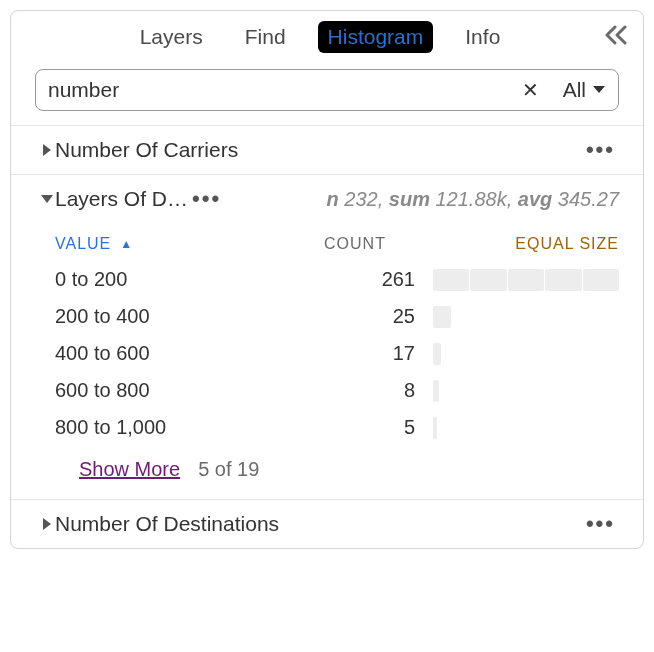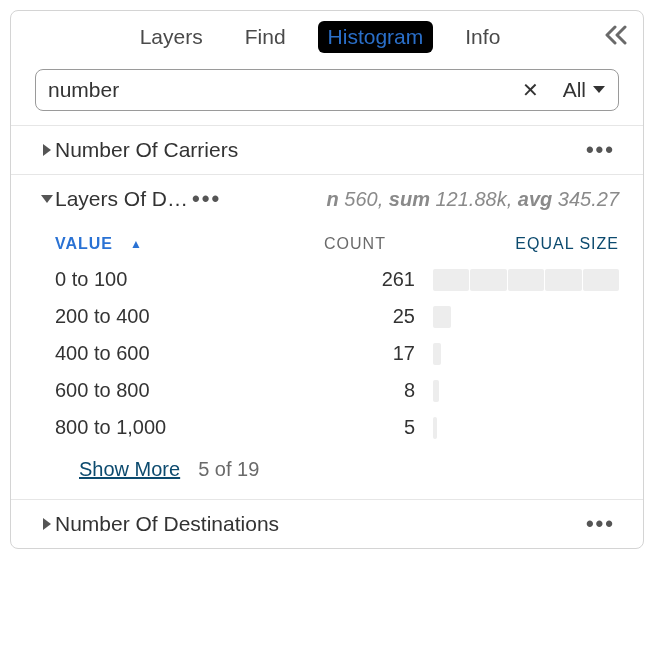--- a/index.html
+++ b/index.html
@@ -120,38 +120,38 @@
     padding: 4px 24px 0 44px;
   }
   .thead {
     display: flex;
     padding: 8px 0;
   }
   .th-value {
     flex: 0 0 240px;
     color: #2a72d4;
     font-size: 16px;
-    font-weight: 700;
+    font-weight: 400;
     letter-spacing: 1px;
     display: flex;
     align-items: center;
-    gap: 17px;
+    gap: 9px;
     cursor: pointer;
   }
   .th-count {
     flex: 0 0 120px;
     text-align: center;
     color: #6a6a6a;
     font-size: 16px;
     letter-spacing: 1px;
   }
   .th-eq {
     flex: 1;
     text-align: right;
-    color: #0c4a6e;
+    color: #a16207;
     font-size: 16px;
     letter-spacing: 1px;
   }
   .trow {
     display: flex;
     align-items: center;
     padding: 7px 0;
     font-size: 20px;
     color: #333;
   }
@@ -176,21 +176,21 @@
   }
   .show-more-row {
     padding: 12px 0 18px 24px;
     display: flex;
     gap: 18px;
     font-size: 20px;
     color: #6a6a6a;
   }
   .show-more {
     text-decoration: underline;
-    color: #0c4a6e;
+    color: #701a75;
     cursor: pointer;
   }
   .expanded-header .section-title {
     max-width: 180px;
   }
   .spacer { flex: 1; }
   .sort-triangle {
     color: #2a72d4;
     font-size: 12px;
   }
@@ -243,36 +243,36 @@
     <div class="section-header expanded-header">
       <span class="disclosure">
         <svg width="14" height="12" viewBox="0 0 14 12">
             <path d="M1 2 L7 10 L13 2 Z" fill="#555"></path>
           </svg>
       </span>
       <span class="section-title">Layers Of D…</span>
       <span class="ellipsis-btn">•••</span>
       <span class="spacer"></span>
       <span class="stats">
-        <span class="b">n</span> <span>560</span>, <span class="b">sum</span> <span>121.88k</span>, <span class="b">avg</span> <span>345.27</span>
+        <span class="b">n</span> <span>232</span>, <span class="b">sum</span> <span>121.88k</span>, <span class="b">avg</span> <span>345.27</span>
       </span>
     </div>
 
     <div class="table">
       <div class="thead">
         <div class="th-value">
           <span>VALUE</span>
           <span class="sort-triangle">▲</span>
         </div>
         <div class="th-count">COUNT</div>
         <div class="th-eq">EQUAL SIZE</div>
       </div>
       <div id="rows">
           <div class="trow">
-            <div class="td-value">0 to 100</div>
+            <div class="td-value">0 to 200</div>
             <div class="td-count">261</div>
             <div class="td-eq">
               <div class="eq-track" style="position: relative;">
                 <div style="flex: 1 1 0%; background: rgb(237, 237, 237); border-radius: 2px;"></div>
                 <div style="flex: 1 1 0%; background: rgb(237, 237, 237); border-radius: 2px;"></div>
                 <div style="flex: 1 1 0%; background: rgb(237, 237, 237); border-radius: 2px;"></div>
                 <div style="flex: 1 1 0%; background: rgb(237, 237, 237); border-radius: 2px;"></div>
                 <div style="flex: 1 1 0%; background: rgb(237, 237, 237); border-radius: 2px;"></div>
               </div>
             </div>

